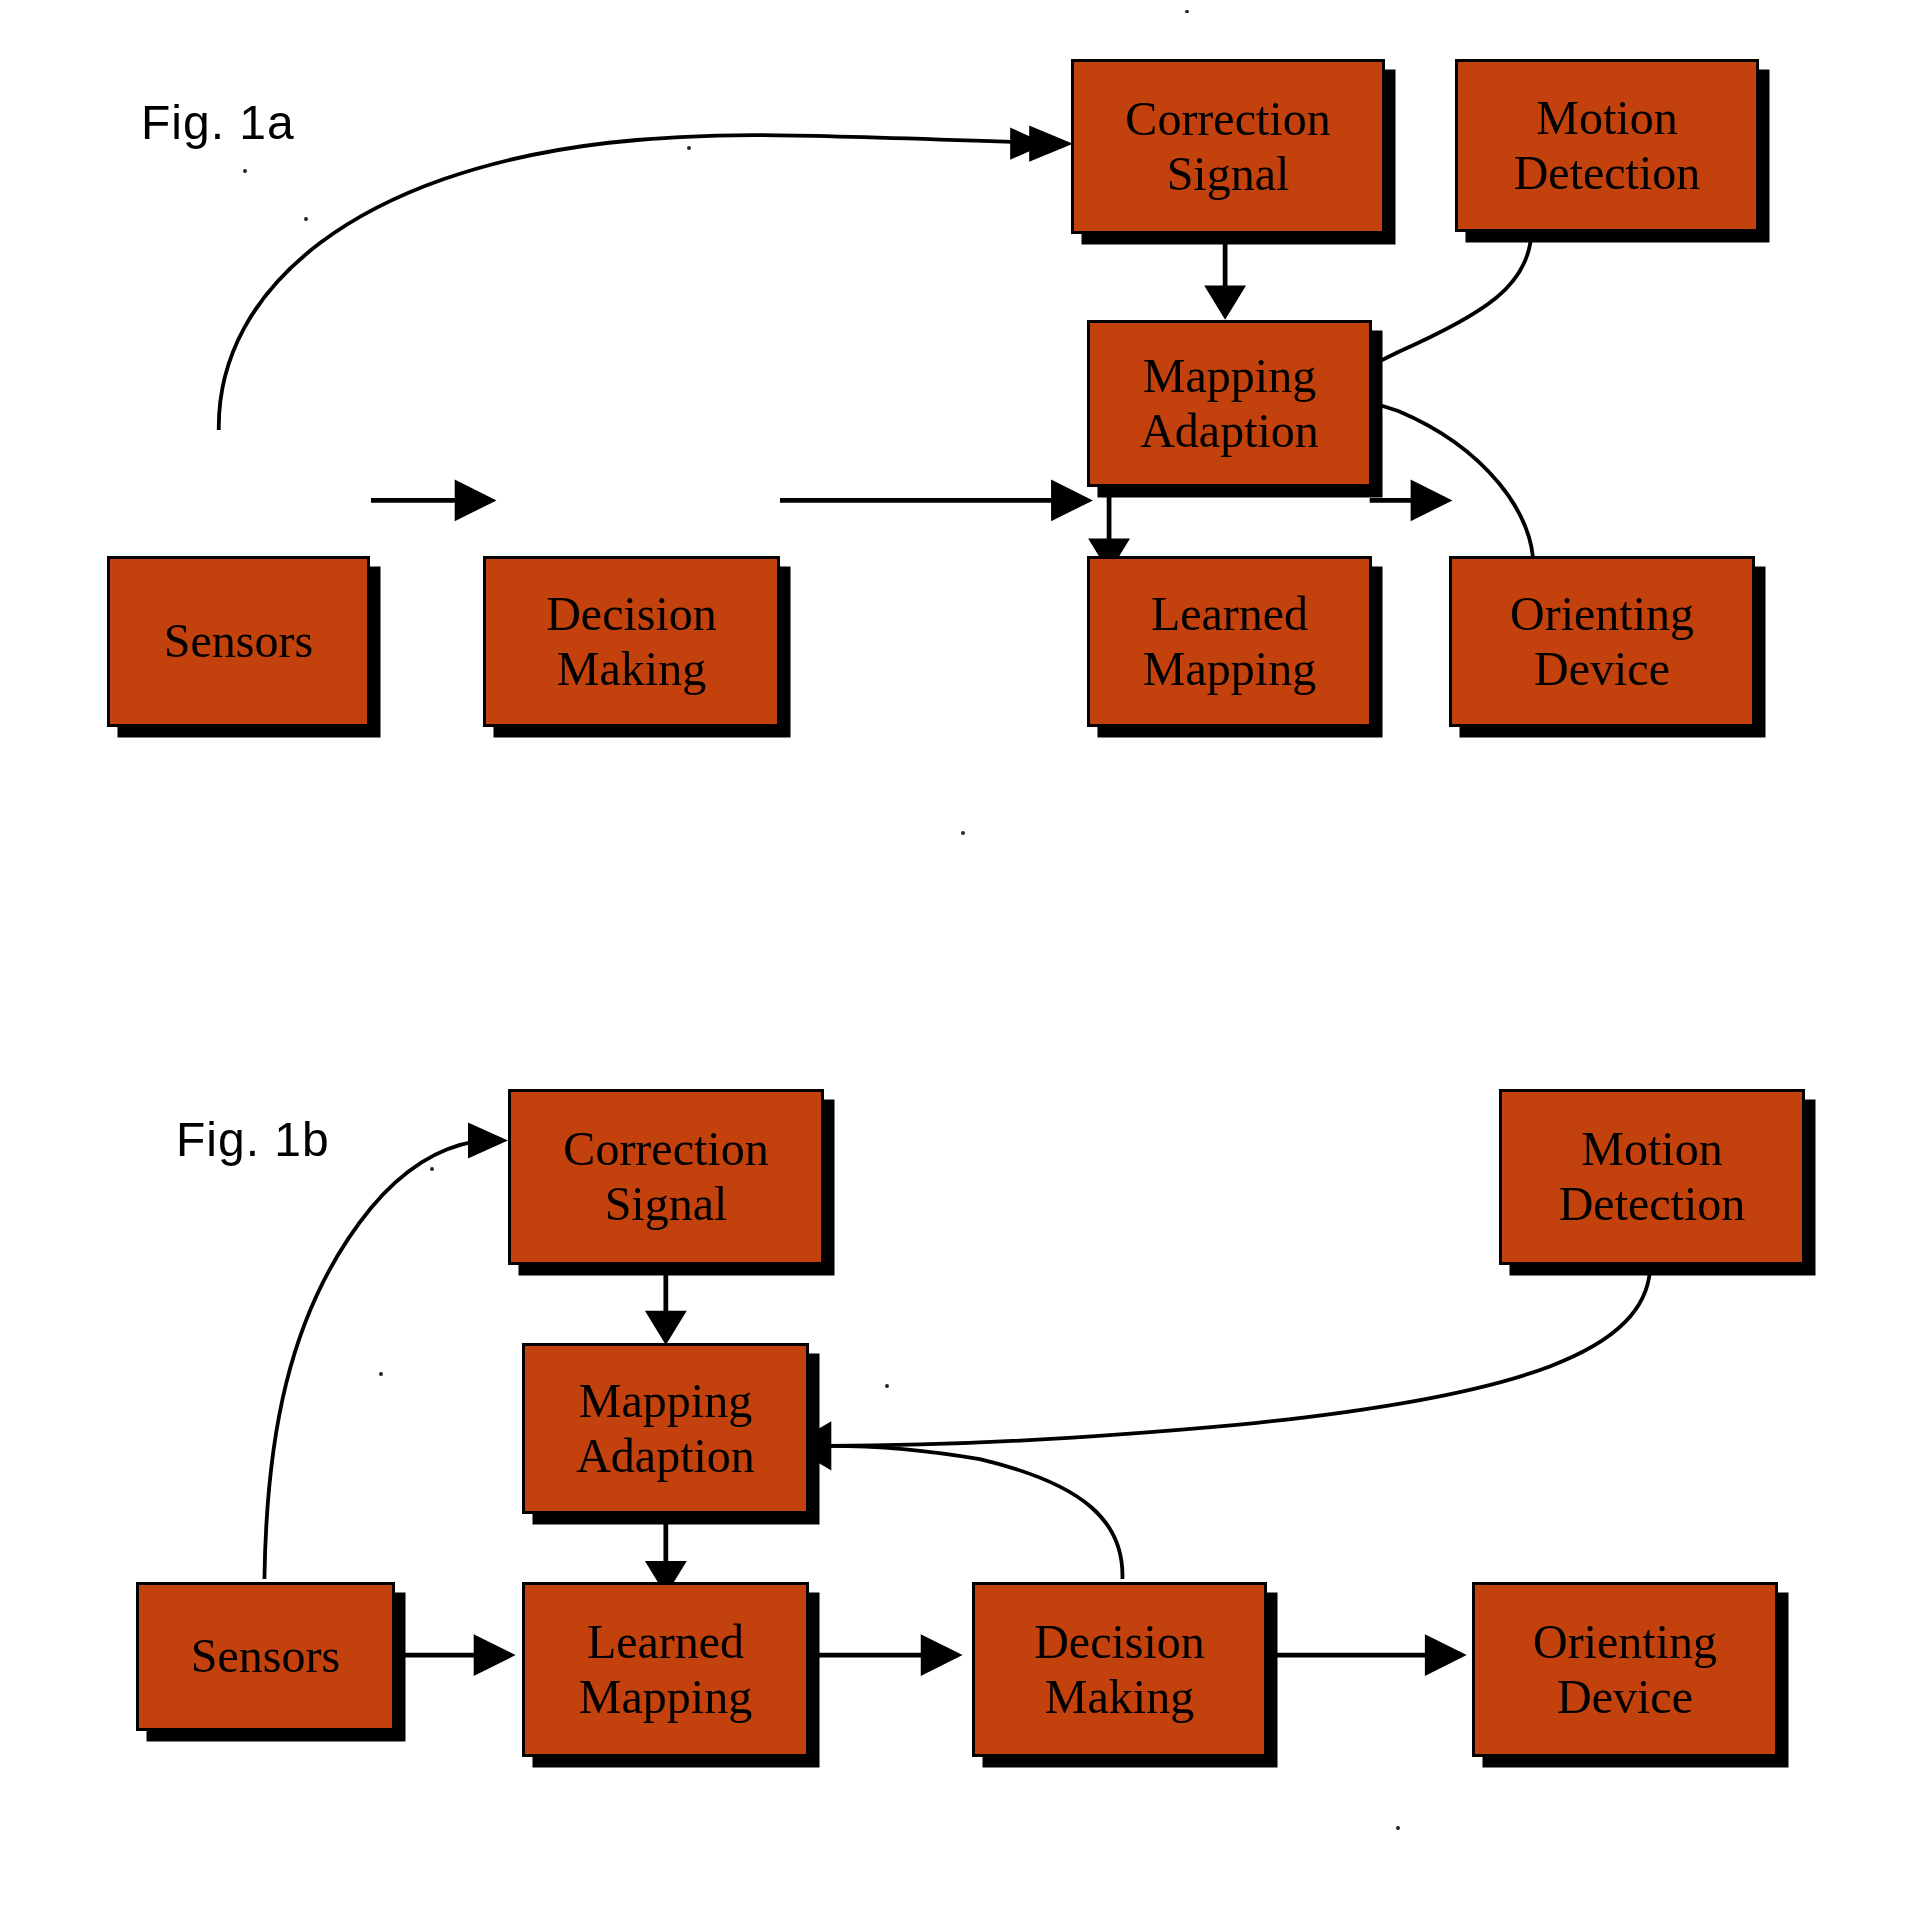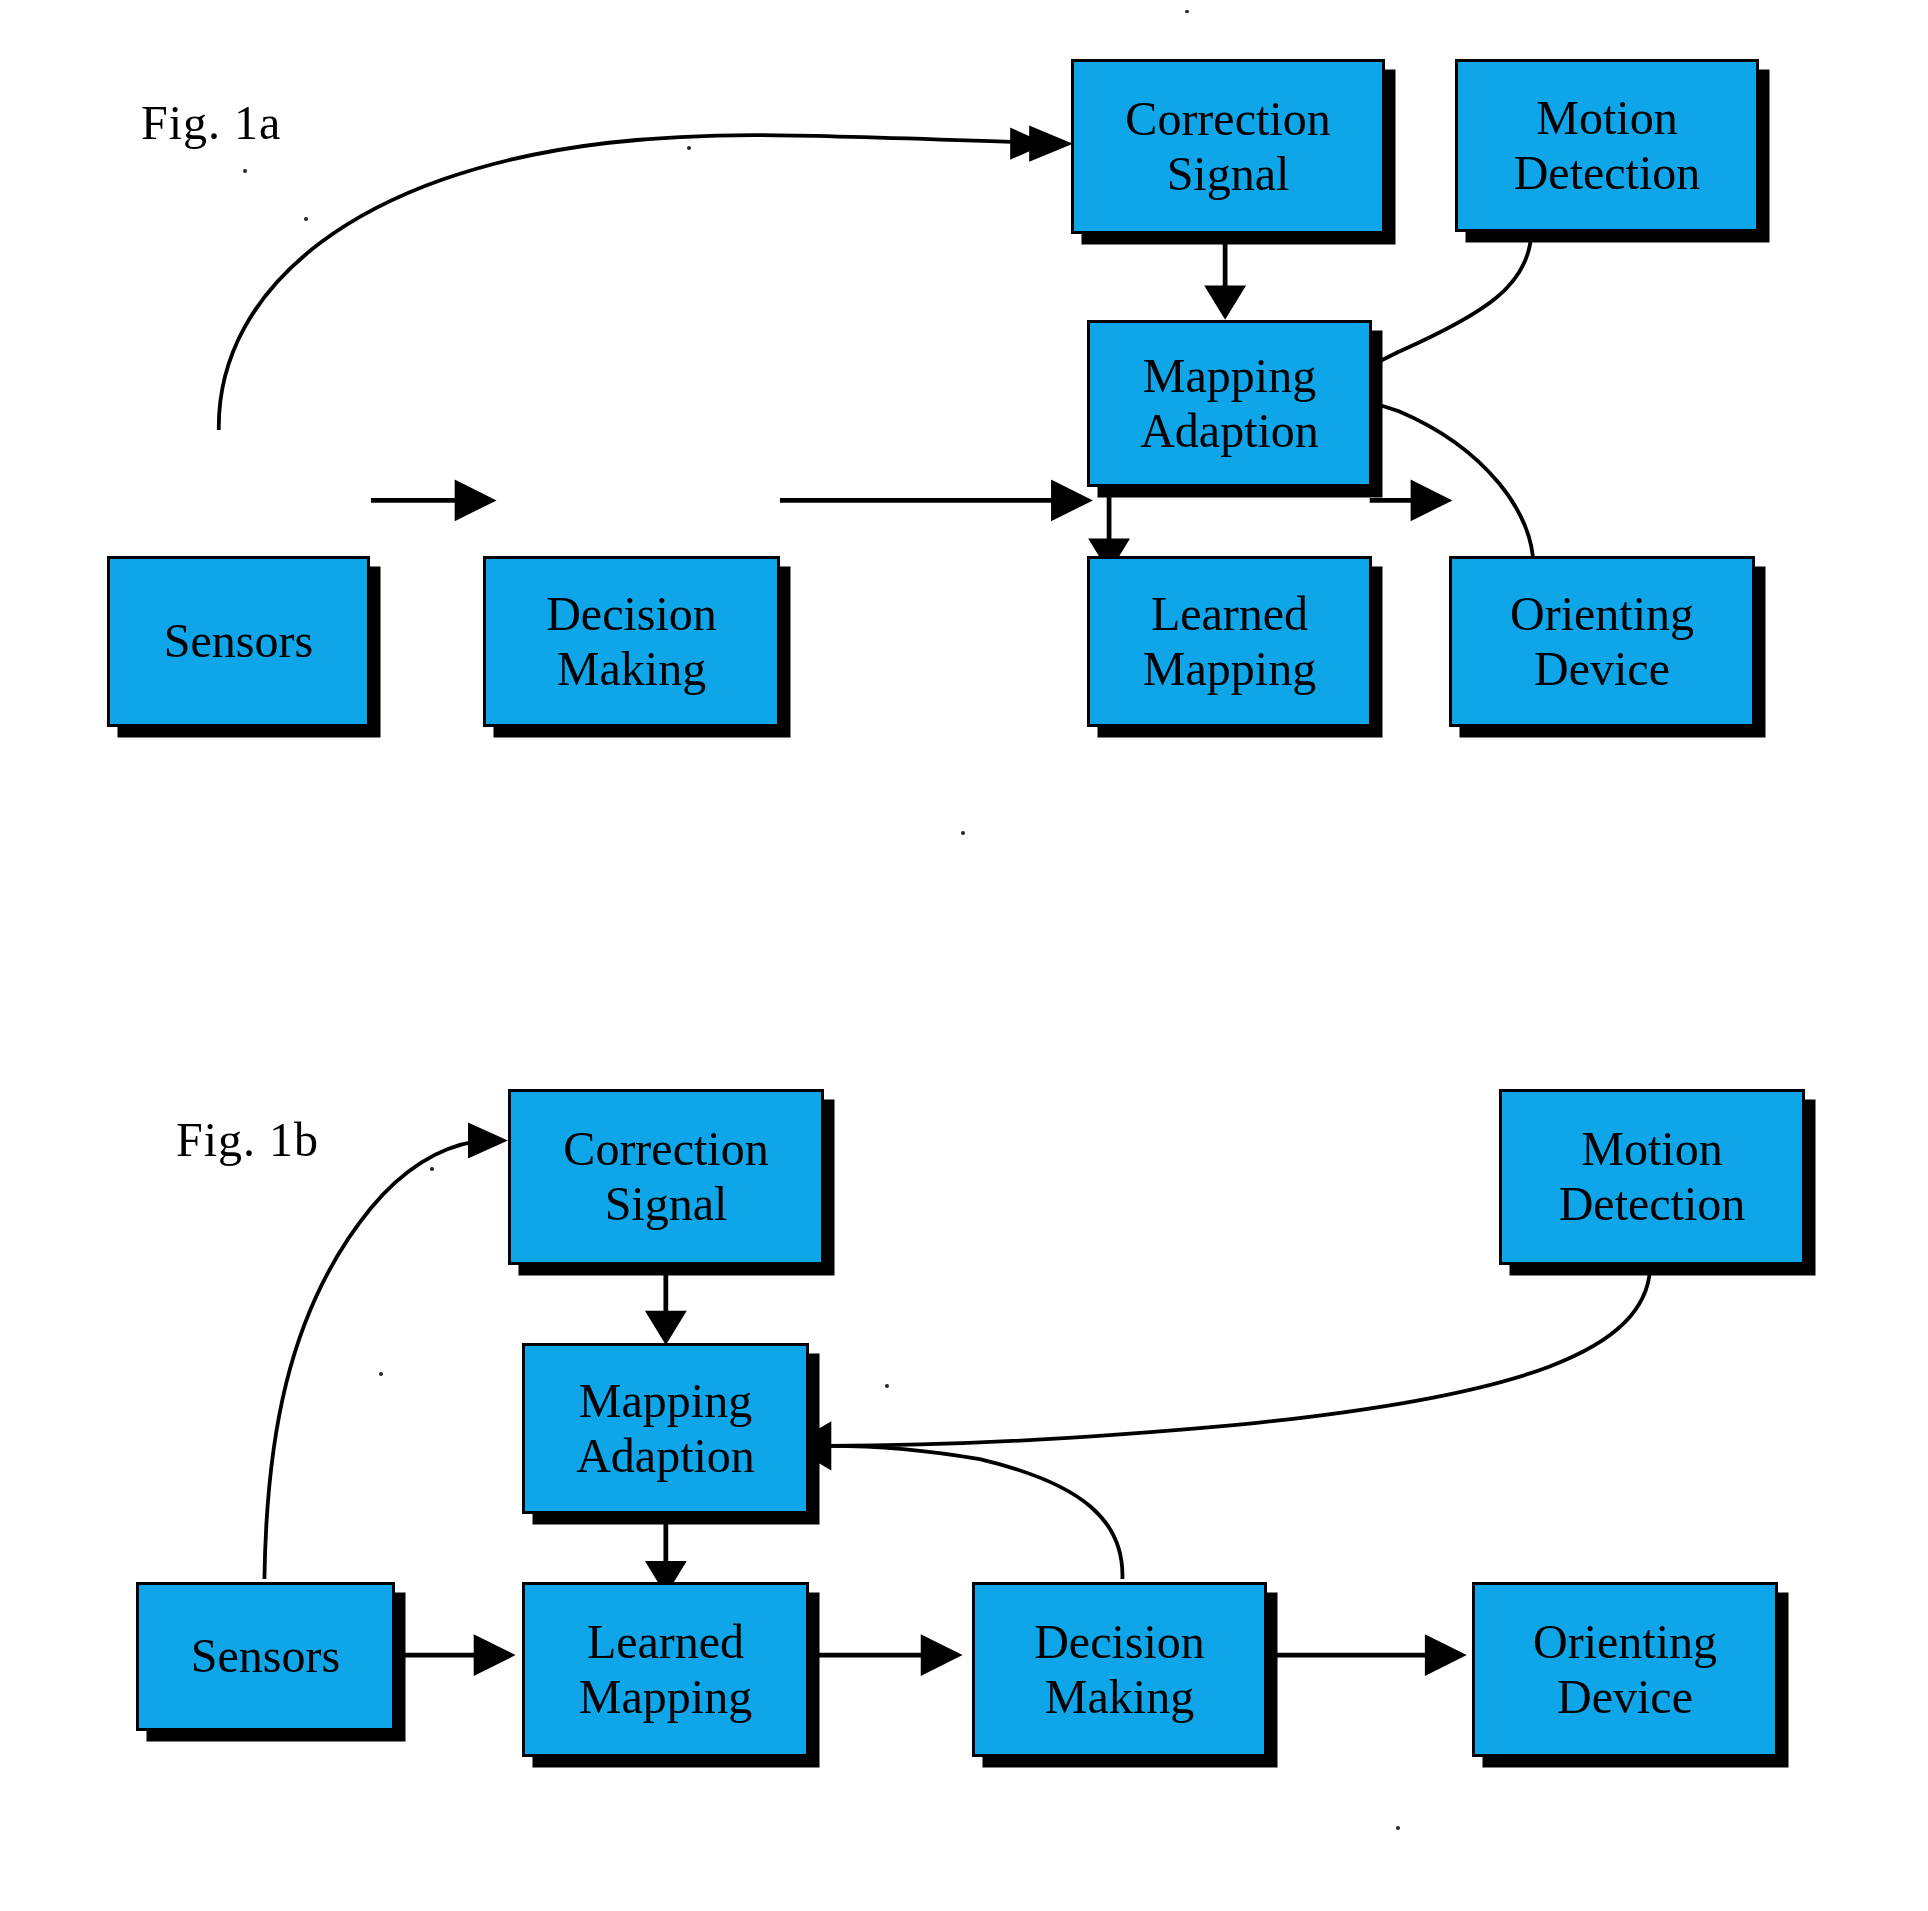--- a/index.html
+++ b/index.html
@@ -16,30 +16,30 @@
     color: #000000;
   }
   #canvas {
     position: absolute;
     inset: 0;
     width: 1929px;
     height: 1912px;
   }
   .fig-label {
     position: absolute;
-    font-family: Liberation Serif, serif;
+    font-family: Liberation Sans, sans-serif;
     font-size: 48px;
     color: #000;
     letter-spacing: 1px;
     white-space: nowrap;
   }
   .node {
     position: absolute;
     box-sizing: border-box;
-    background: #0ea5e9;
+    background: #c2410c;
     border: 3.8px solid #000000;
     box-shadow: 10.5px 10.5px 0 0 #000000;
     display: flex;
     flex-direction: column;
     align-items: center;
     justify-content: center;
     text-align: center;
     line-height: 1.14;
     font-family: "Liberation Serif", "DejaVu Serif", serif;
     font-size: 48px;

